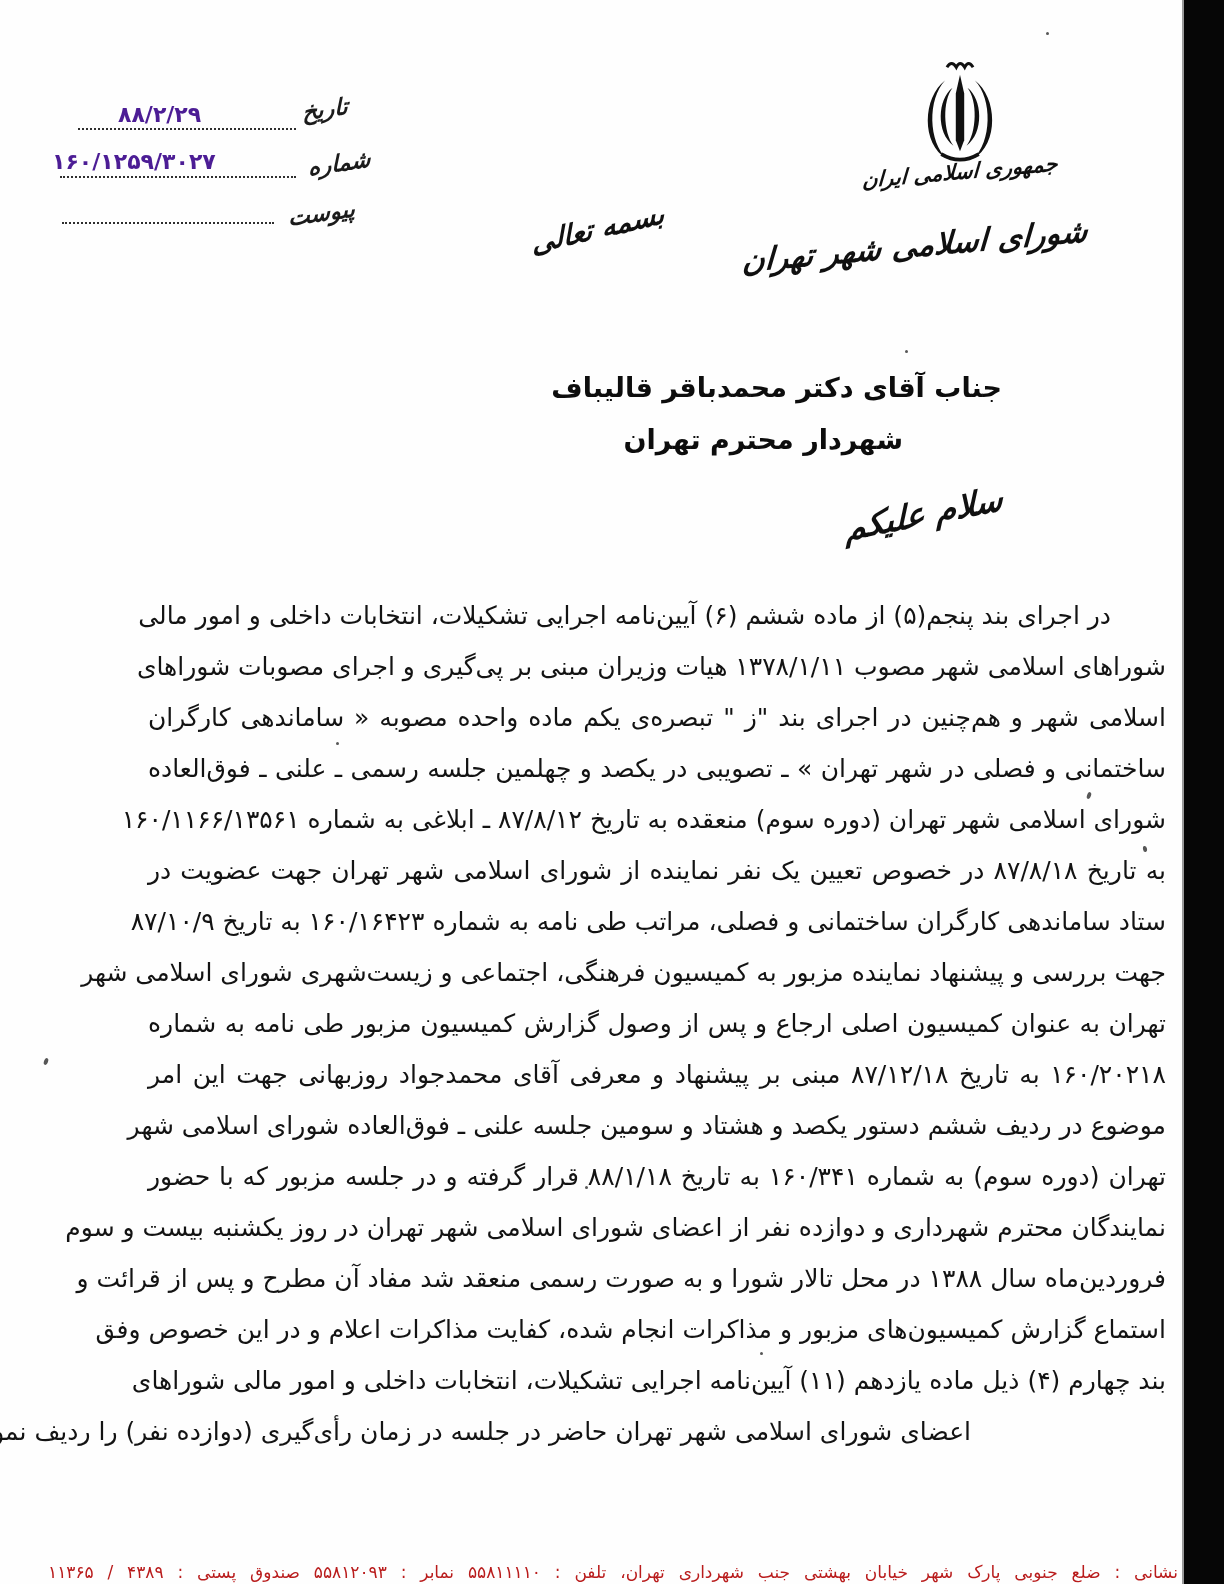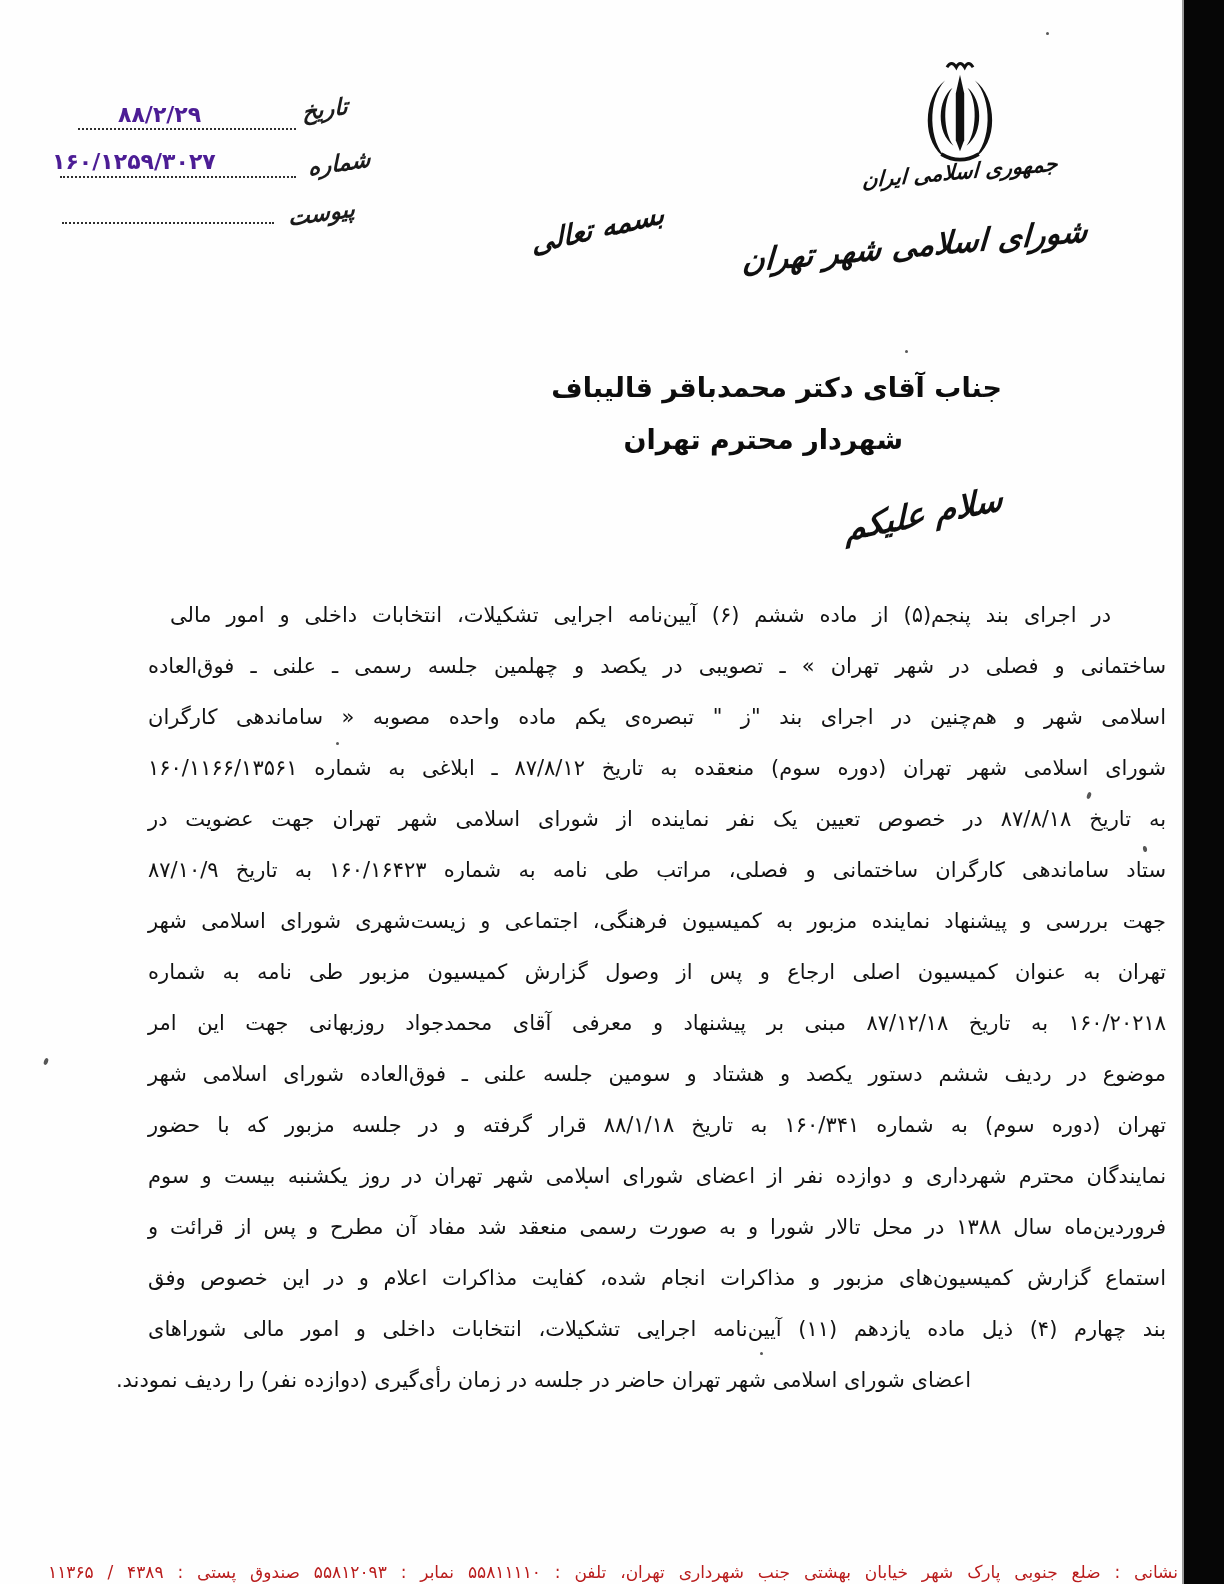--- a/index.html
+++ b/index.html
@@ -65,21 +65,21 @@
     position:absolute;right:220px;top:494px;
     font-size:33px;font-weight:bold;white-space:nowrap;
     transform:rotate(-11deg) skewX(-10deg);
   }
   
   .letter-body{
     position:absolute;left:148px;top:590px;width:1018px;
   }
   .letter-body p{
     margin:0;height:51px;line-height:51px;
-    font-size:21px;color:#131313;
+    font-size:25px;color:#131313;
     text-align:justify;text-align-last:justify;
     text-justify:inter-word;
     white-space:nowrap;
   }
   .letter-body p.line-first{padding-right:55px;padding-left:22px;}
   .letter-body p.line-last{padding-right:195px;text-align-last:right;}
   
   .footer{
     position:absolute;left:48px;top:1562px;width:1130px;
     font-size:17px;color:#b91c1c;
@@ -125,22 +125,23 @@
   <div class="republic callig">جمهوری اسلامی ایران</div>
   <div class="council callig">شورای اسلامی شهر تهران</div>
   <div class="bismillah callig">بسمه تعالی</div>
 
   <div class="recipient-1">جناب آقای دکتر محمدباقر قالیباف</div>
   <div class="recipient-2">شهردار محترم تهران</div>
   <div class="salutation callig">سلام علیکم</div>
 
   <div class="letter-body">
     <p class="line-first">در اجرای بند پنجم(۵) از ماده ششم (۶) آیین‌نامه اجرایی تشکیلات، انتخابات داخلی و امور مالی</p>
+    <p>شوراهای اسلامی شهر مصوب ۱۳۷۸/۱/۱۱ هیات وزیران مبنی بر پی‌گیری  و اجرای مصوبات شوراهای</p>
+    <p>اسلامی شهر و هم‌چنین در اجرای بند "ز " تبصره‌ی یکم ماده واحده مصوبه « ساماندهی کارگران</p>
     <p>ساختمانی و فصلی در شهر تهران » ـ تصویبی در یکصد و چهلمین جلسه رسمی ـ علنی ـ فوق‌العاده</p>
-    <p>اسلامی شهر و هم‌چنین در اجرای بند "ز " تبصره‌ی یکم ماده واحده مصوبه « ساماندهی کارگران</p>
     <p>شورای اسلامی شهر تهران (دوره سوم) منعقده به تاریخ ۸۷/۸/۱۲ ـ ابلاغی به شماره ۱۶۰/۱۱۶۶/۱۳۵۶۱</p>
     <p>به تاریخ ۸۷/۸/۱۸ در خصوص تعیین یک نفر نماینده از شورای اسلامی شهر تهران  جهت عضویت در</p>
     <p>ستاد ساماندهی کارگران ساختمانی و فصلی، مراتب طی نامه به شماره ۱۶۰/۱۶۴۲۳ به تاریخ ۸۷/۱۰/۹</p>
     <p>جهت بررسی و پیشنهاد نماینده مزبور به کمیسیون فرهنگی، اجتماعی و زیست‌شهری شورای اسلامی شهر</p>
     <p>تهران به عنوان کمیسیون اصلی ارجاع و پس از وصول گزارش کمیسیون مزبور  طی نامه به شماره</p>
     <p>۱۶۰/۲۰۲۱۸ به تاریخ ۸۷/۱۲/۱۸ مبنی بر پیشنهاد و معرفی آقای محمدجواد روزبهانی  جهت این امر</p>
     <p>موضوع در ردیف ششم دستور یکصد و هشتاد و سومین جلسه علنی ـ فوق‌العاده شورای اسلامی شهر</p>
     <p>تهران (دوره سوم) به شماره ۱۶۰/۳۴۱ به تاریخ ۸۸/۱/۱۸ قرار گرفته و در جلسه مزبور که با حضور</p>
     <p>نمایندگان محترم شهرداری و دوازده نفر از اعضای شورای اسلامی شهر تهران در روز یکشنبه بیست و سوم</p>
     <p>فروردین‌ماه سال ۱۳۸۸ در محل تالار شورا و به صورت رسمی منعقد شد مفاد آن مطرح و پس از قرائت و</p>

